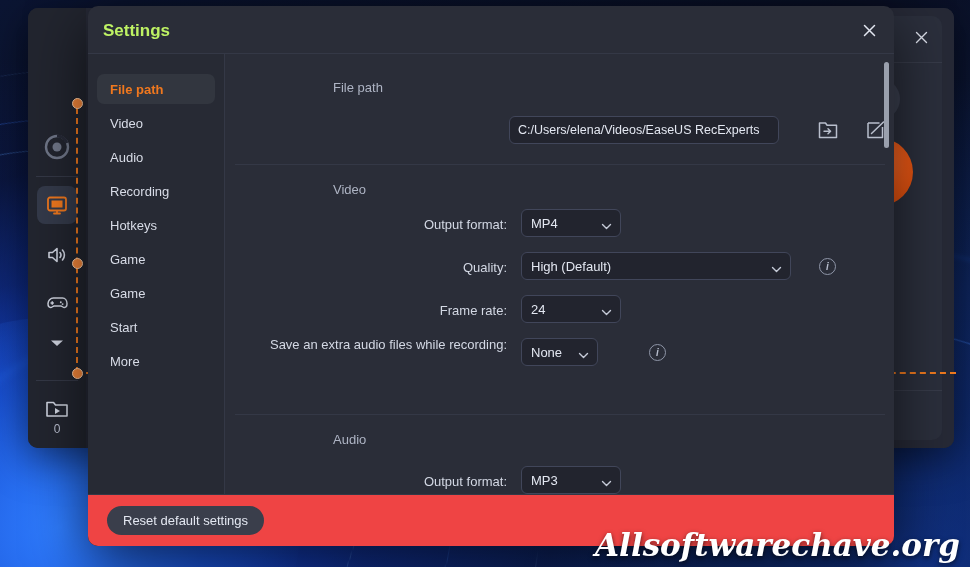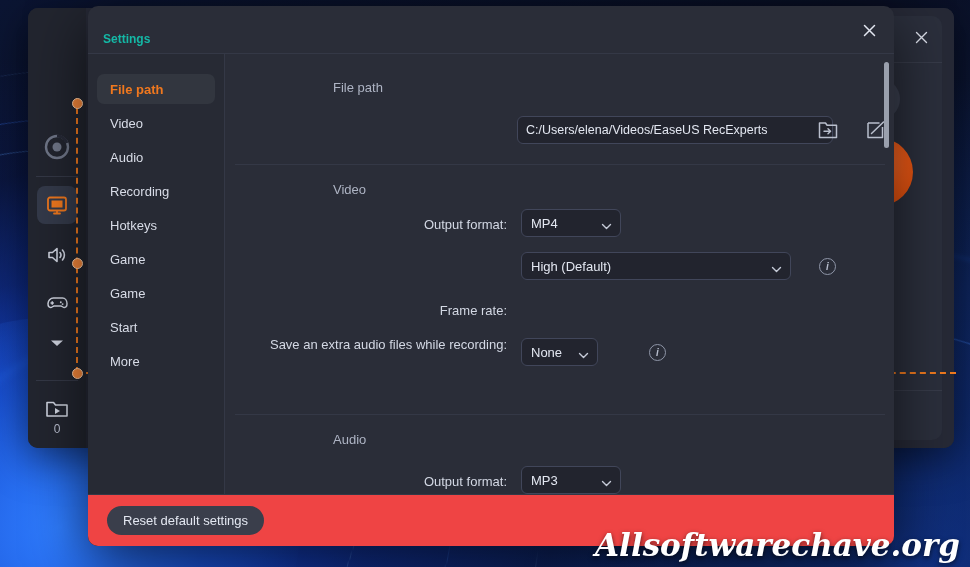--- a/index.html
+++ b/index.html
@@ -69,21 +69,21 @@
   .handle{position:absolute;width:9px;height:9px;border-radius:50%;background:#f5873a;border:1px solid #ffd3ae;}
   .h1{left:72px;top:98px;}
   .h2{left:72px;top:258px;}
   .h3{left:72px;top:368px;}
   #guide-h{position:absolute;left:76px;top:372px;width:880px;height:0;border-top:2px dashed #f07a1e;}
 
   
   #settings{position:absolute;left:88px;top:6px;width:806px;height:540px;
     background:#2a2d38;border-radius:10px;box-shadow:0 18px 60px rgba(0,0,0,.62);overflow:hidden;}
   #dlg-title{position:absolute;left:0;top:0;width:100%;height:47px;}
-  #dlg-title .t{position:absolute;left:15px;top:26px;font-size:12px;font-weight:bold;color:#14b8a6;}
+  #dlg-title .t{position:absolute;left:15px;top:15px;font-size:17px;font-weight:bold;color:#bef264;}
   #dlg-close{position:absolute;right:11px;top:10px;width:28px;height:28px;border-radius:6px;
     display:flex;align-items:center;justify-content:center;}
   #dlg-titledivider{position:absolute;left:0;right:0;top:47px;height:1px;background:#343846;}
 
   #dlg-nav{position:absolute;left:0;top:48px;width:136px;bottom:0;background:#272a34;}
   .nav-item{position:absolute;left:9px;width:118px;height:30px;border-radius:7px;
     display:flex;align-items:center;padding-left:13px;box-sizing:border-box;
     font-size:13px;color:#d8dce7;}
   .nav-item.active{background:#32363f;color:#f0781e;font-weight:bold;}
   #nav-divider{position:absolute;left:136px;top:48px;width:1px;bottom:0;background:#343846;}
@@ -260,21 +260,21 @@
     <div class="nav-item" style="top:292px">
       <span>More</span>
     </div>
   </div>
   <div id="nav-divider"></div>
 
   <div id="dlg-body">
 
     <div class="sec-title" style="top:26px;left:108px">File path</div>
 
-    <div class="ctrl path-ctrl" style="top:62px;left:292px;width:316px">
+    <div class="ctrl path-ctrl" style="top:62px;left:284px;width:270px">
       <span class="val">C:/Users/elena/Videos/EaseUS RecExperts</span>
     </div>
     <div class="iconbtn" style="top:62px;left:589px">
       <svg width="22" height="22" viewBox="0 0 22 22">
         <path d="M2.5 4h6l1.6 2.3H19.5v12.2H2.5z" fill="none" stroke="#b9bfcd" stroke-width="1.5" stroke-linejoin="round"></path>
         <path d="M7 12.3h6.2M11 9.8l2.6 2.5L11 14.8" fill="none" stroke="#b9bfcd" stroke-width="1.4" stroke-linecap="round" stroke-linejoin="round"></path>
       </svg>
     </div>
     <div class="iconbtn" style="top:62px;left:637px">
       <svg width="22" height="22" viewBox="0 0 22 22">
@@ -290,31 +290,40 @@
     <div class="row-label" style="top:163px;left:10px;width:272px">Output format:</div>
     <div class="ctrl" style="top:155px;left:296px;width:100px">
       <span class="val">MP4</span>
       <span class="chev">
         <svg width="11" height="11" viewBox="0 0 11 11">
             <path d="M1.5 3.5 L5.5 7.5 L9.5 3.5" fill="none" stroke="#c6cbd8" stroke-width="1.4" stroke-linecap="round" stroke-linejoin="round"></path>
           </svg>
       </span>
     </div>
 
+    <div class="row-label" style="top:206px;left:10px;width:272px">Quality:</div>
     <div class="ctrl" style="top:198px;left:296px;width:270px">
       <span class="val">High (Default)</span>
       <span class="chev">
         <svg width="11" height="11" viewBox="0 0 11 11">
             <path d="M1.5 3.5 L5.5 7.5 L9.5 3.5" fill="none" stroke="#c6cbd8" stroke-width="1.4" stroke-linecap="round" stroke-linejoin="round"></path>
           </svg>
       </span>
     </div>
     <div class="infoi" style="top:204px;left:594px">i</div>
 
     <div class="row-label" style="top:249px;left:10px;width:272px">Frame rate:</div>
+    <div class="ctrl" style="top:241px;left:296px;width:100px">
+      <span class="val">24</span>
+      <span class="chev">
+        <svg width="11" height="11" viewBox="0 0 11 11">
+            <path d="M1.5 3.5 L5.5 7.5 L9.5 3.5" fill="none" stroke="#c6cbd8" stroke-width="1.4" stroke-linecap="round" stroke-linejoin="round"></path>
+          </svg>
+      </span>
+    </div>
 
     <div class="row-label" style="top:283px;left:10px;width:272px">Save an extra audio files while recording:</div>
     <div class="ctrl" style="top:284px;left:296px;width:77px">
       <span class="val">None</span>
       <span class="chev">
         <svg width="11" height="11" viewBox="0 0 11 11">
             <path d="M1.5 3.5 L5.5 7.5 L9.5 3.5" fill="none" stroke="#c6cbd8" stroke-width="1.4" stroke-linecap="round" stroke-linejoin="round"></path>
           </svg>
       </span>
     </div>

